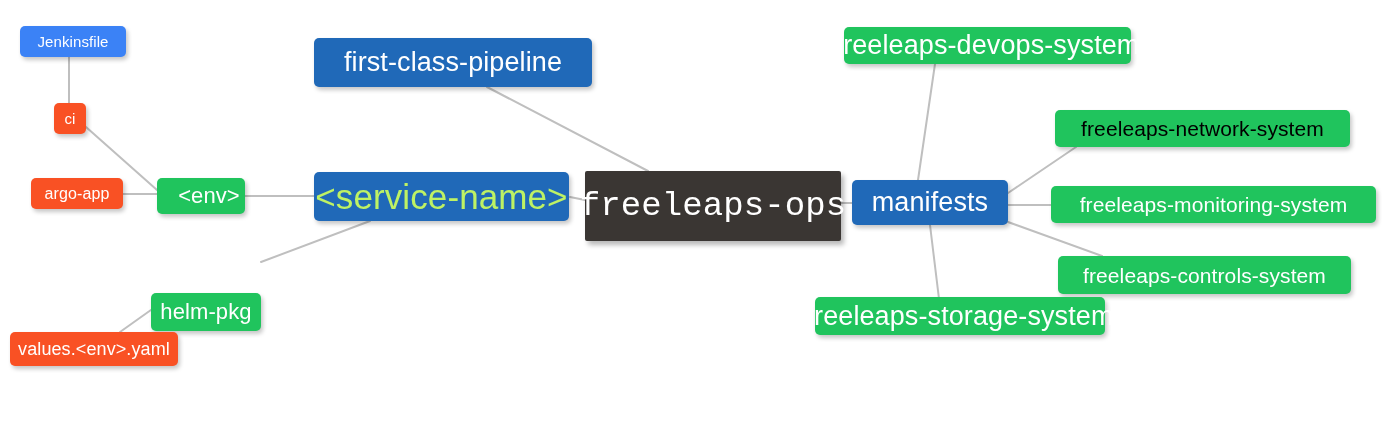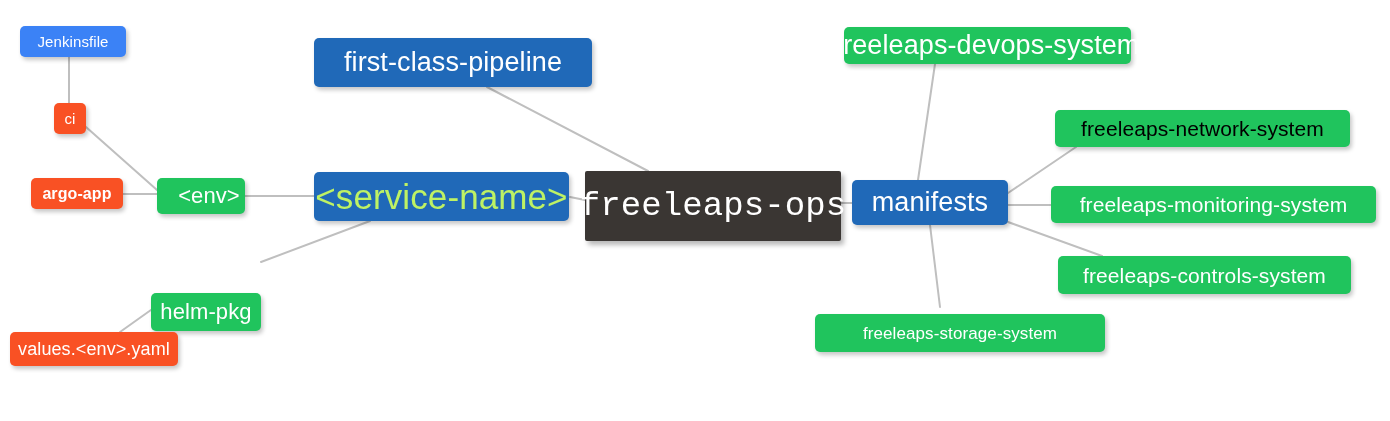--- a/index.html
+++ b/index.html
@@ -69,21 +69,21 @@
     </svg>
   <div id="node-layer">
       <div class="node root" style="left: 585px; top: 171px; width: 256px; height: 70px; background: rgb(58, 54, 51); font-size: 34px; color: rgb(255, 255, 255);">freeleaps-ops</div>
       <div class="node" style="left: 314px; top: 172px; width: 255px; height: 49px; background: rgb(32, 105, 184); font-size: 35px; color: #bef264;">&lt;service-name&gt;</div>
       <div class="node" style="left: 314px; top: 38px; width: 278px; height: 49px; background: rgb(32, 105, 184); font-size: 27px; color: rgb(255, 255, 255);">first-class-pipeline</div>
       <div class="node" style="left: 852px; top: 180px; width: 156px; height: 45px; background: rgb(32, 105, 184); font-size: 27px; color: rgb(255, 255, 255);">manifests</div>
       <div class="node" style="left: 157px; top: 178px; width: 88px; height: 36px; background: rgb(32, 196, 93); font-size: 22px; color: rgb(255, 255, 255); padding-left: 16px;">&lt;env&gt;</div>
       <div class="node" style="left: 151px; top: 257px; width: 110px; height: 38px; background: rgb(32, 196, 93); font-size: 22px; color: rgb(255, 255, 255); margin-top: 36px;">helm-pkg</div>
       <div class="node" style="left: 20px; top: 26px; width: 106px; height: 31px; background: #3b82f6; font-size: 15px; color: rgb(255, 255, 255); text-align: center;">Jenkinsfile</div>
       <div class="node" style="left: 54px; top: 103px; width: 32px; height: 31px; background: rgb(249, 81, 36); font-size: 15px; color: rgb(255, 255, 255);">ci</div>
-      <div class="node" style="left: 31px; top: 178px; width: 92px; height: 31px; background: rgb(249, 81, 36); font-size: 16px; color: rgb(255, 255, 255); font-weight: bold;">argo-app</div>
+      <div class="node" style="left: 31px; top: 178px; width: 92px; height: 31px; background: rgb(249, 81, 36); font-size: 16px; color: rgb(255, 255, 255);">argo-app</div>
       <div class="node" style="left: 10px; top: 332px; width: 168px; height: 34px; background: rgb(249, 81, 36); font-size: 18px; color: rgb(255, 255, 255);">values.&lt;env&gt;.yaml</div>
       <div class="node" style="left: 800px; top: 27px; width: 287px; height: 37px; background: rgb(32, 196, 93); font-size: 27px; color: rgb(255, 255, 255); margin-left: 44px;">freeleaps-devops-system</div>
       <div class="node" style="left: 1055px; top: 110px; width: 295px; height: 37px; background: rgb(32, 196, 93); font-size: 21px; color: #000000;">freeleaps-network-system</div>
       <div class="node" style="left: 1051px; top: 186px; width: 325px; height: 37px; background: rgb(32, 196, 93); font-size: 21px; color: rgb(255, 255, 255);">freeleaps-monitoring-system</div>
       <div class="node" style="left: 1058px; top: 256px; width: 293px; height: 38px; background: rgb(32, 196, 93); font-size: 21px; color: rgb(255, 255, 255);">freeleaps-controls-system</div>
-      <div class="node" style="left: 815px; top: 314px; width: 290px; height: 38px; background: rgb(32, 196, 93); font-size: 17px; color: rgb(255, 255, 255);">freeleaps-storage-system</div>
+      <div class="node" style="left: 815px; top: 297px; width: 290px; height: 38px; background: rgb(32, 196, 93); font-size: 27px; color: rgb(255, 255, 255);">freeleaps-storage-system</div>
     </div>
 </div>
 
 </body></html>

